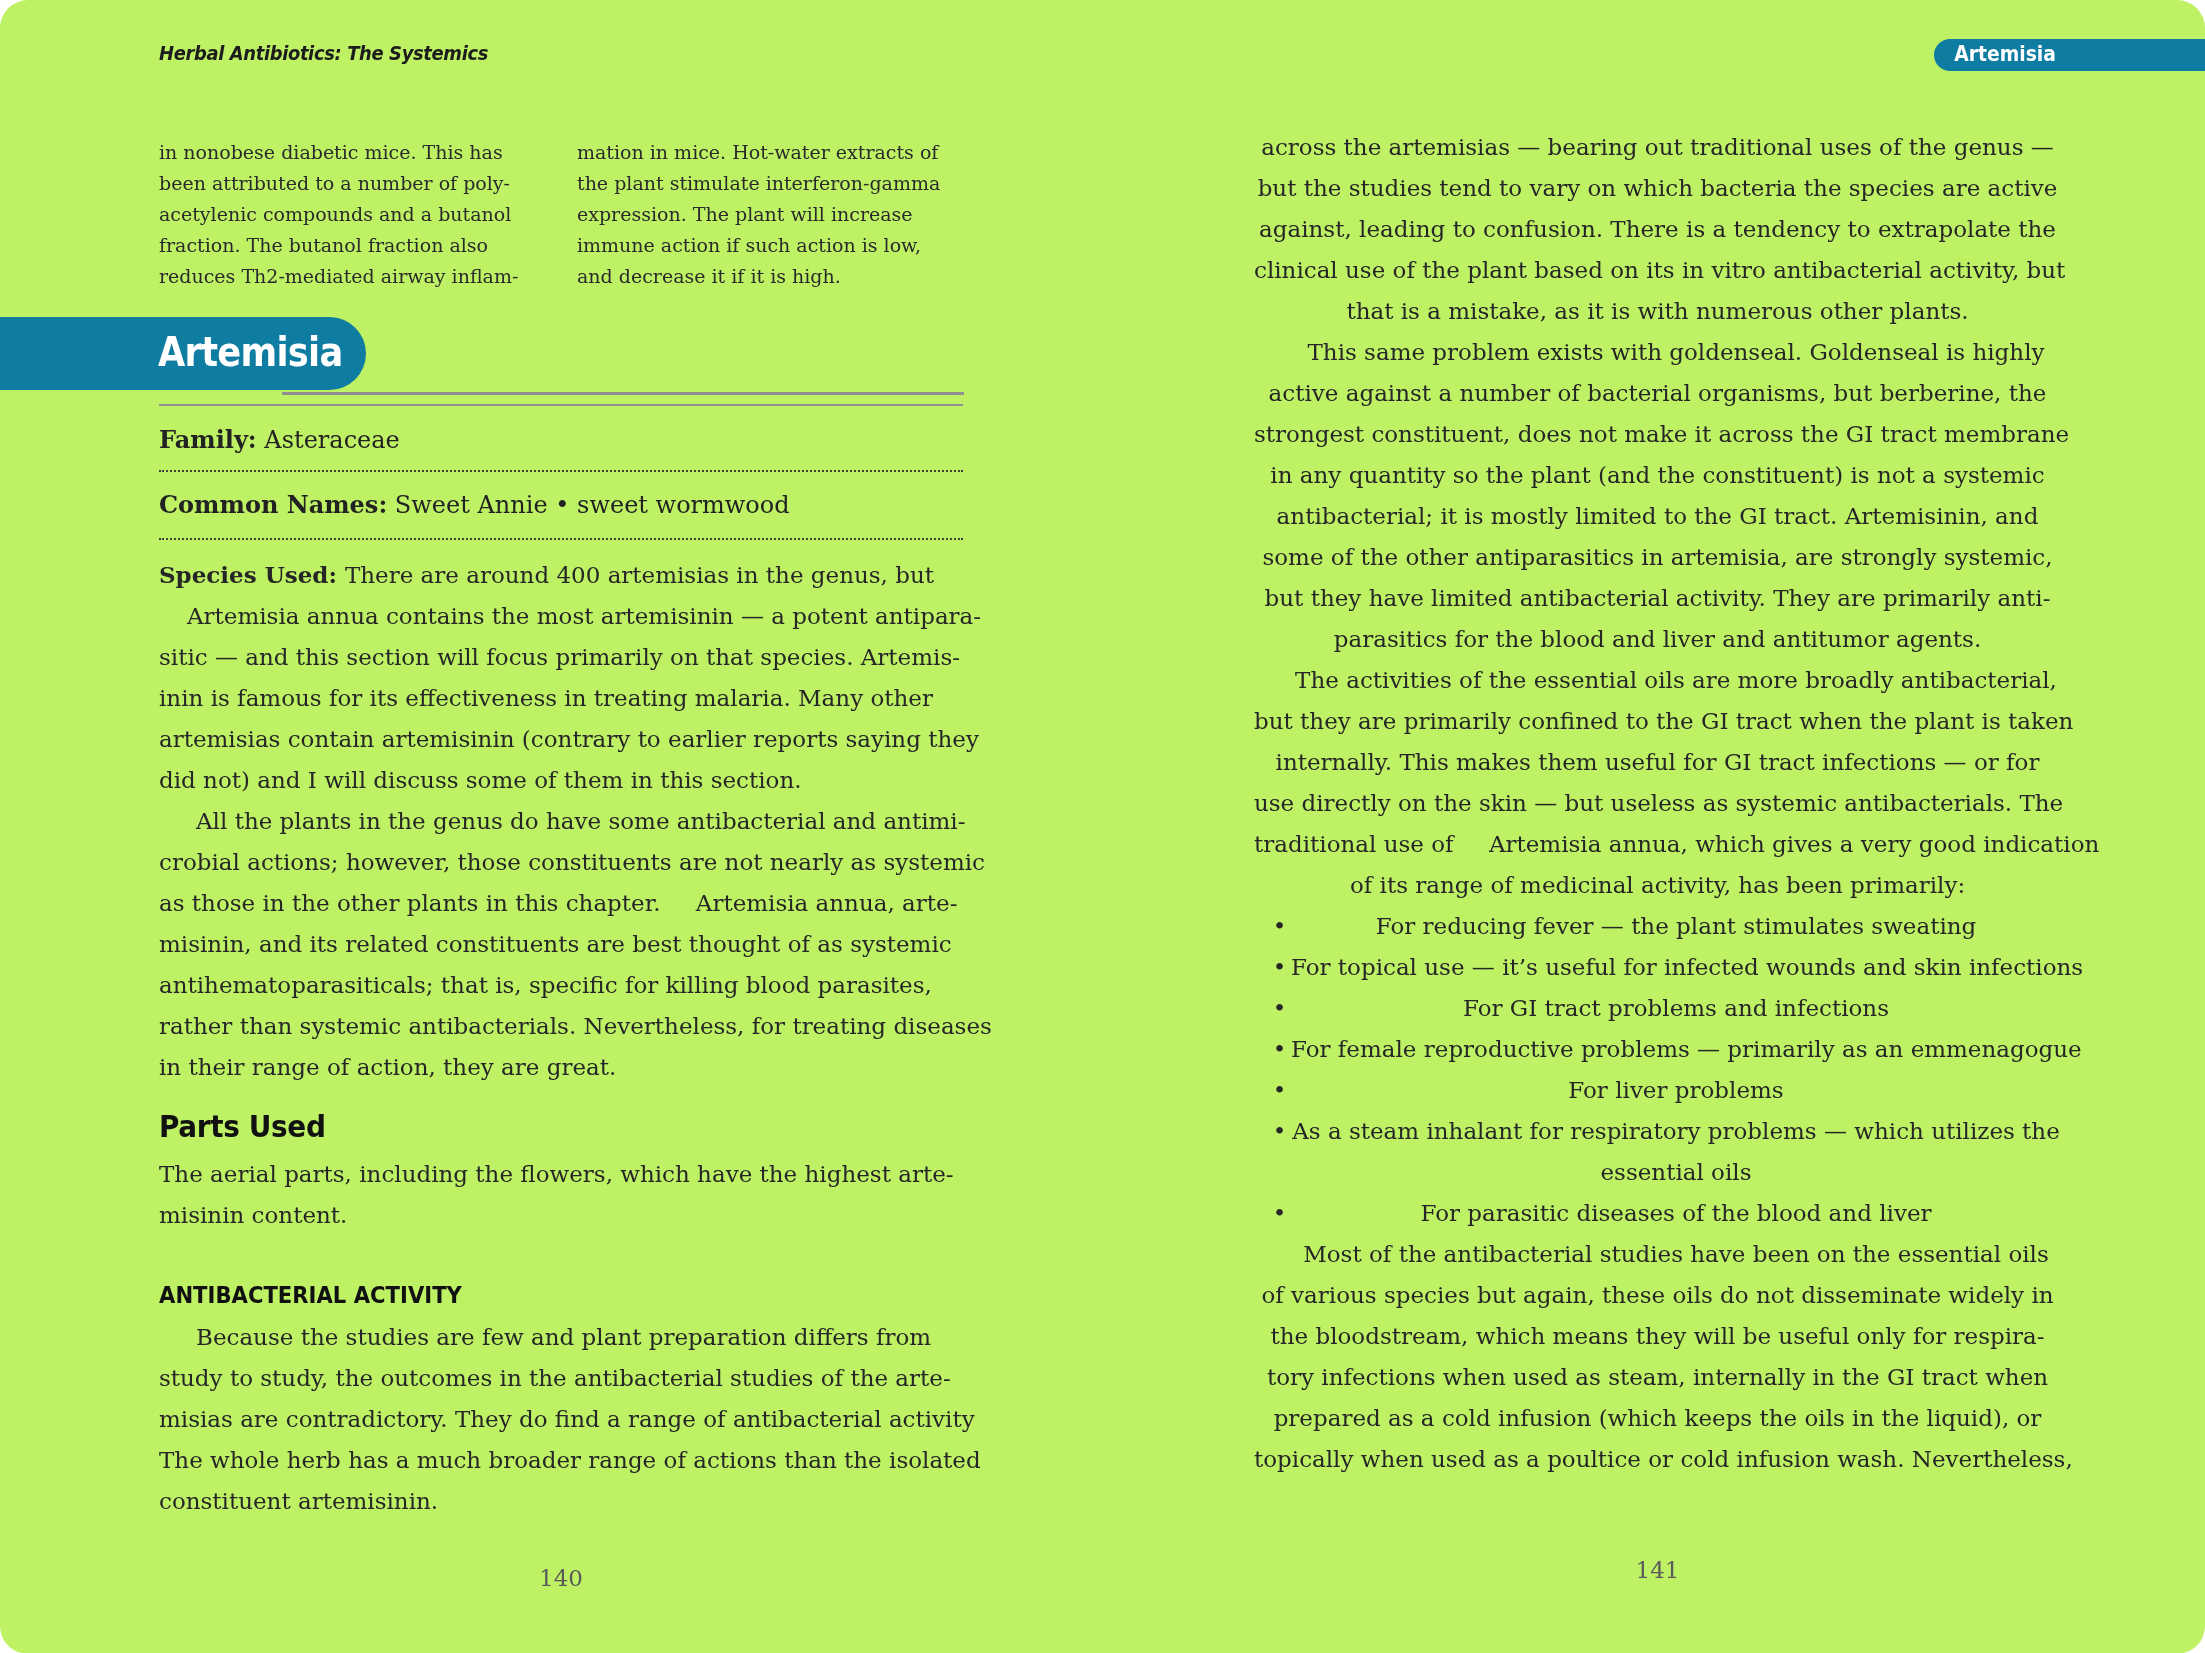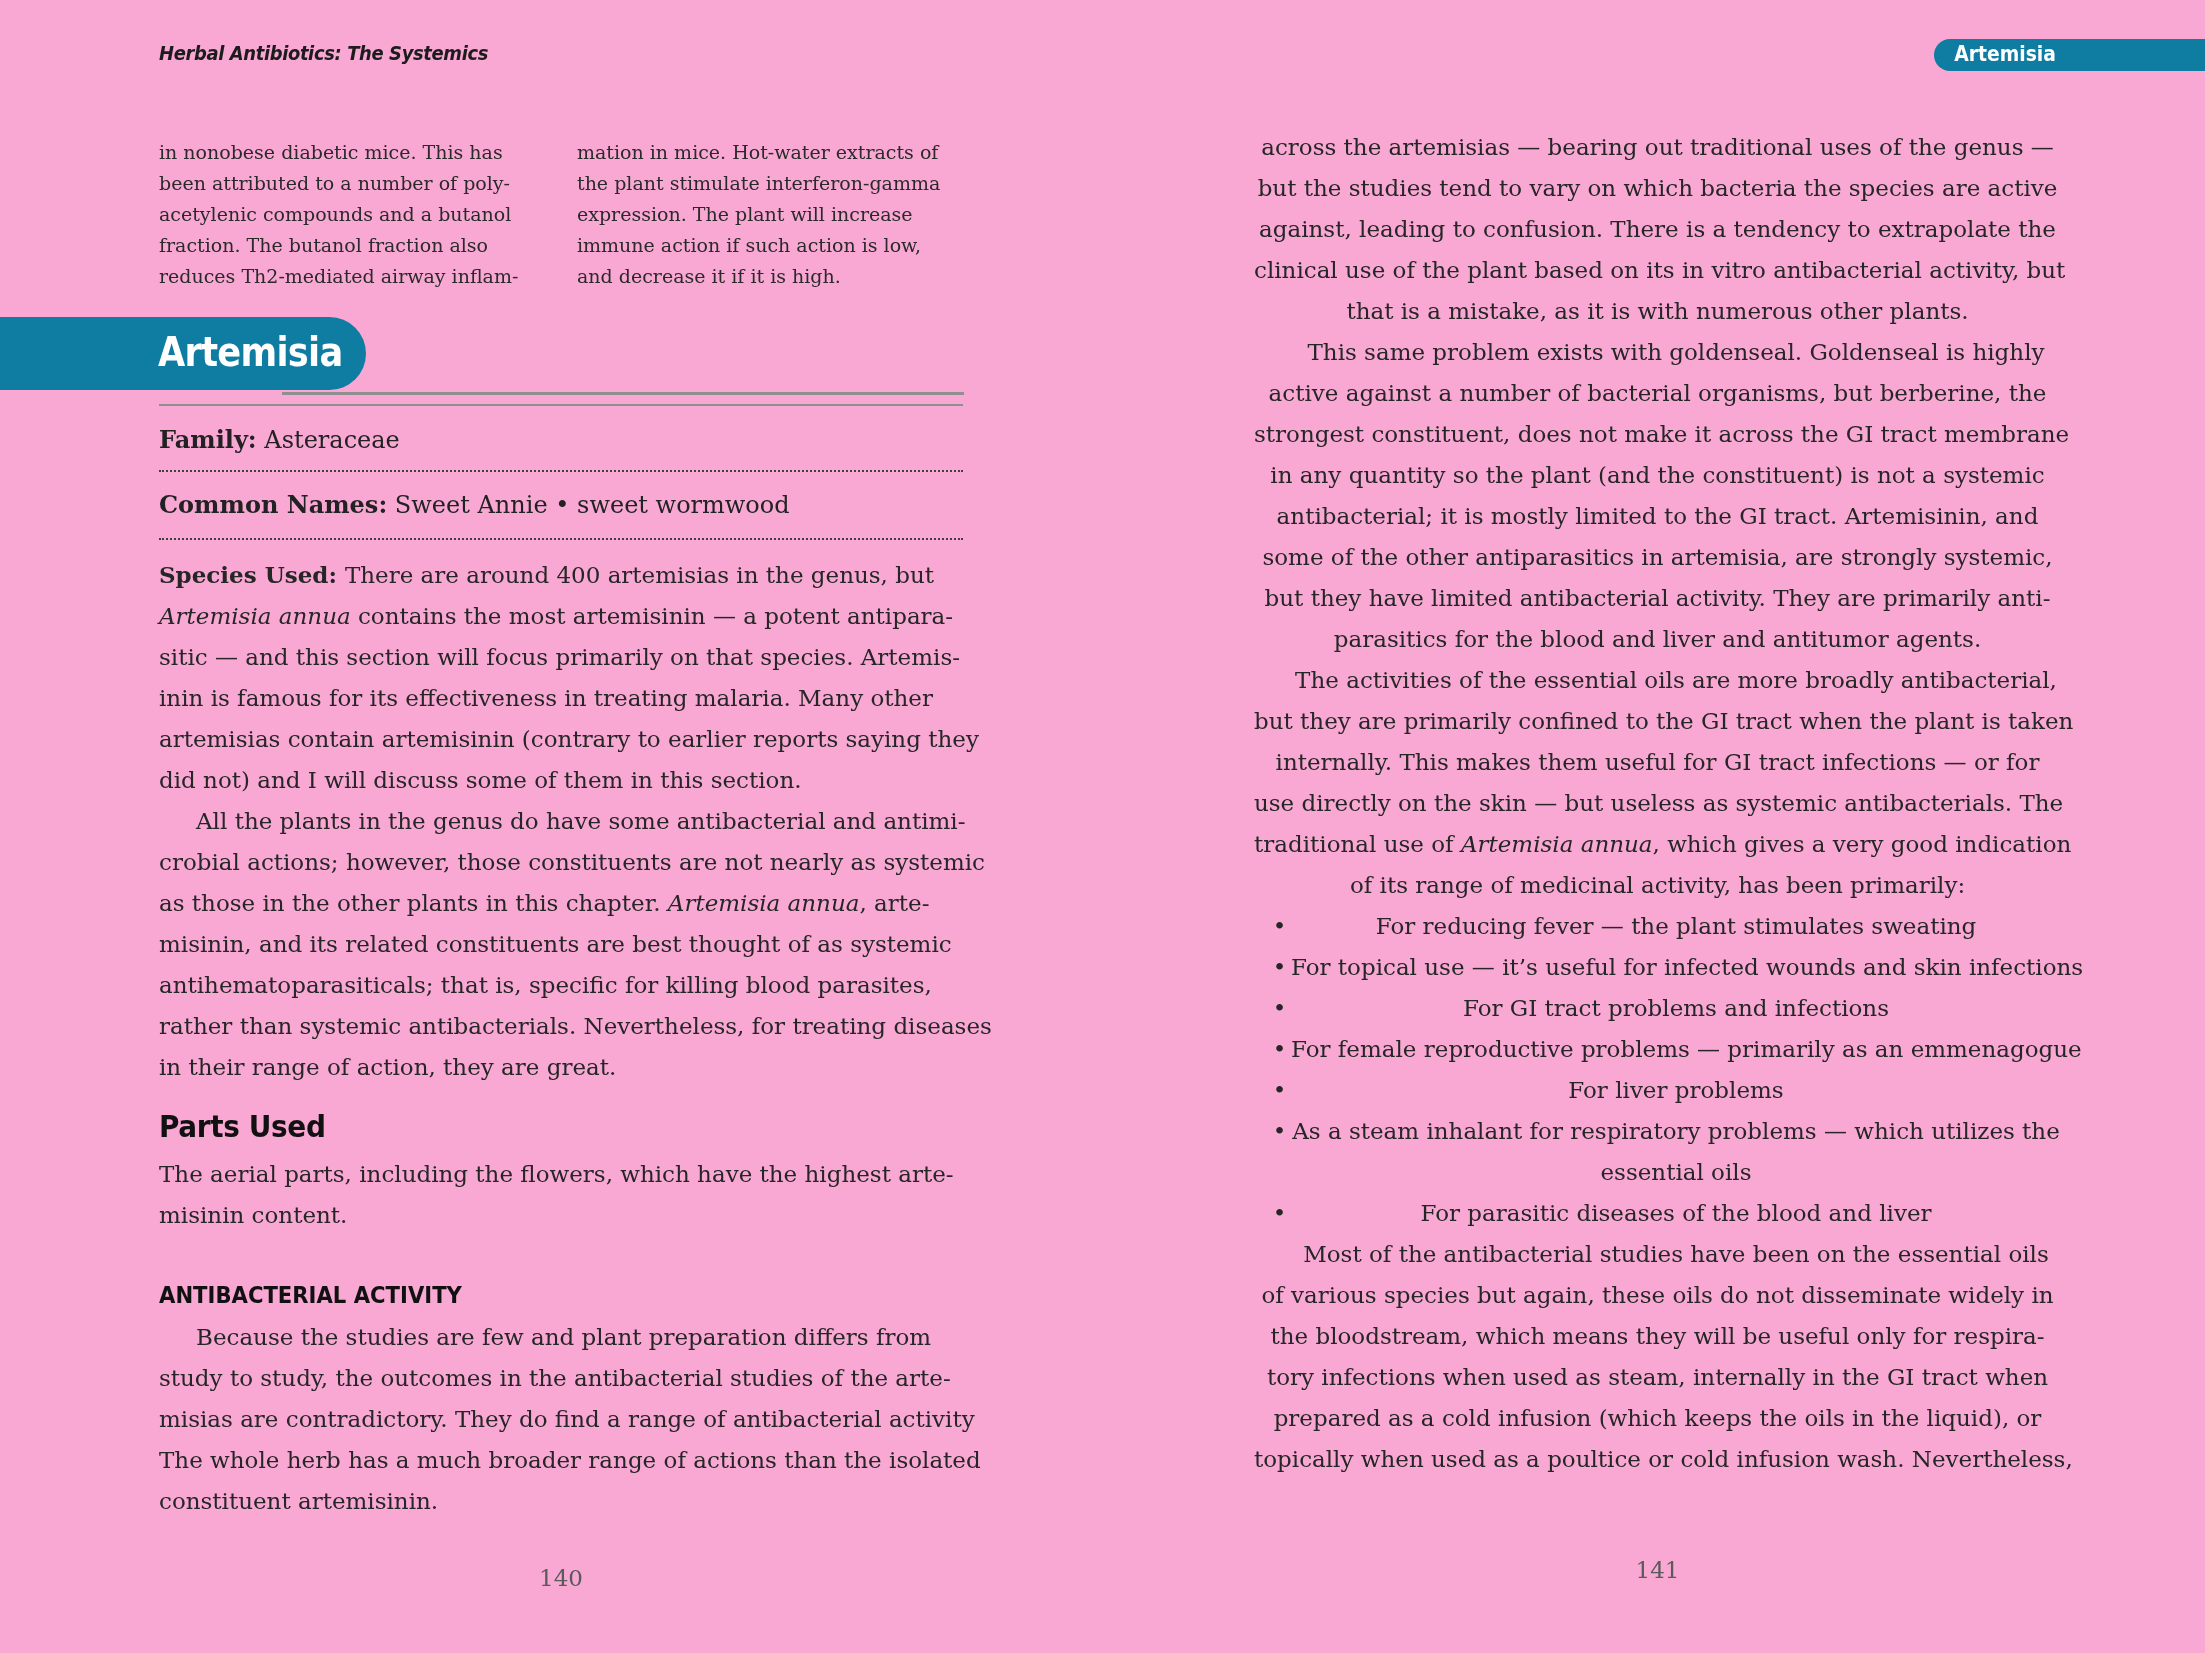--- a/index.html
+++ b/index.html
@@ -1,17 +1,17 @@
 <!DOCTYPE html>
 <html style="--accent: #0F7CA2; --rule_gray: #8f8f8f; --dot_gray: #3f3f3f; --page_number_gray: #5a5a5a; --text: #222222;font-size:13.6px"><head>
 <meta charset="utf-8">
 <style>
   html,body{margin:0;padding:0;background:#ffffff;}
   body{width:2205px;height:1654px;font-family:"DejaVu Serif",serif;color:var(--text,#222);}
-  .spread{position:relative;width:2205px;height:1654px;overflow:hidden;background:#f9a8d4;}
+  .spread{position:relative;width:2205px;height:1654px;overflow:hidden;background:#bef264;border-radius:28px;}
   .page{position:absolute;top:0;width:1103px;height:1654px;}
   .page-left{left:0;}
   .page-right{left:1103px;}
 
   
   .running-head{position:absolute;left:159px;top:42px;font-family:"DejaVu Sans",sans-serif;
     font-weight:bold;font-style:italic;font-size:19.5px;letter-spacing:-0.4px;color:#1c1c1c;
     transform:scaleX(.92);transform-origin:left center;white-space:nowrap;}
 
   
@@ -33,21 +33,21 @@
   .info-row{font-size:24px;line-height:31px;white-space:nowrap;}
   .info-label{font-weight:bold;}
   .info-value-italic{}
   .dotline{height:0;border-bottom:2.5px dotted var(--dot_gray,#3f3f3f);}
   .dotline-1{margin-top:14.4px;}
   .dotline-2{margin-top:17px;}
   .gap-before-species{margin-top:13.6px;}
 
   .bodypara{font-size:23px;line-height:41px;white-space:nowrap;color:#262626;}
   .indent{text-indent:37px;}
-  .it{font-style:italic;}
+  .it{margin-left:28px;}
   .bd{font-weight:bold;}
 
   .h-parts{font-family:"DejaVu Sans",sans-serif;font-weight:bold;font-size:31px;line-height:37px;
     margin:20.4px 0 8.5px 0;transform:scaleX(.9);transform-origin:left center;letter-spacing:-0.4px;color:#111;}
   .h-anti{font-family:"DejaVu Sans",sans-serif;font-weight:bold;font-size:23px;line-height:27px;
     margin:46px 0 8.5px 0;transform:scaleX(.92);transform-origin:left center;letter-spacing:0;color:#111;}
 
   .pagenum{position:absolute;text-align:center;font-size:23px;color:var(--page_number_gray,#5a5a5a);}
   .pagenum-left{left:159px;width:804px;top:1565px;}
   .pagenum-right{left:151px;width:807px;top:1557px;}

